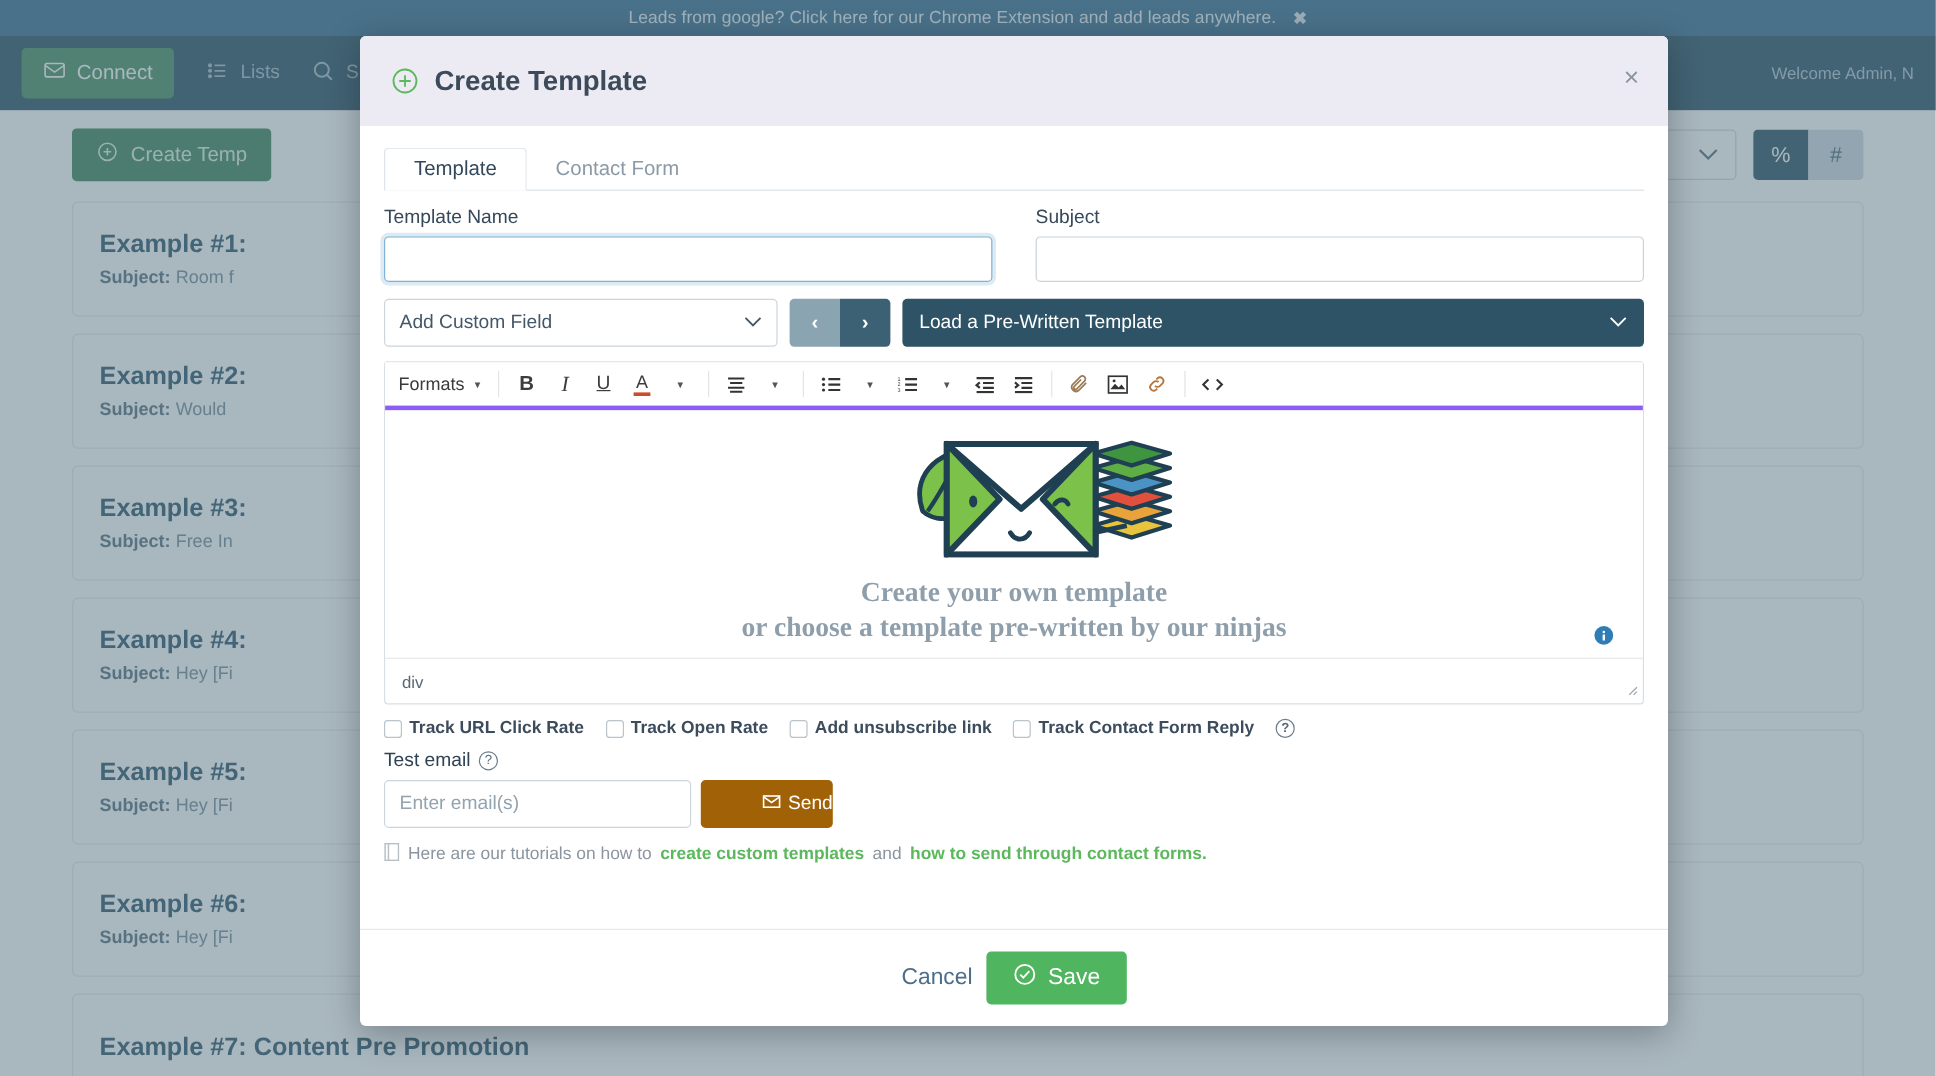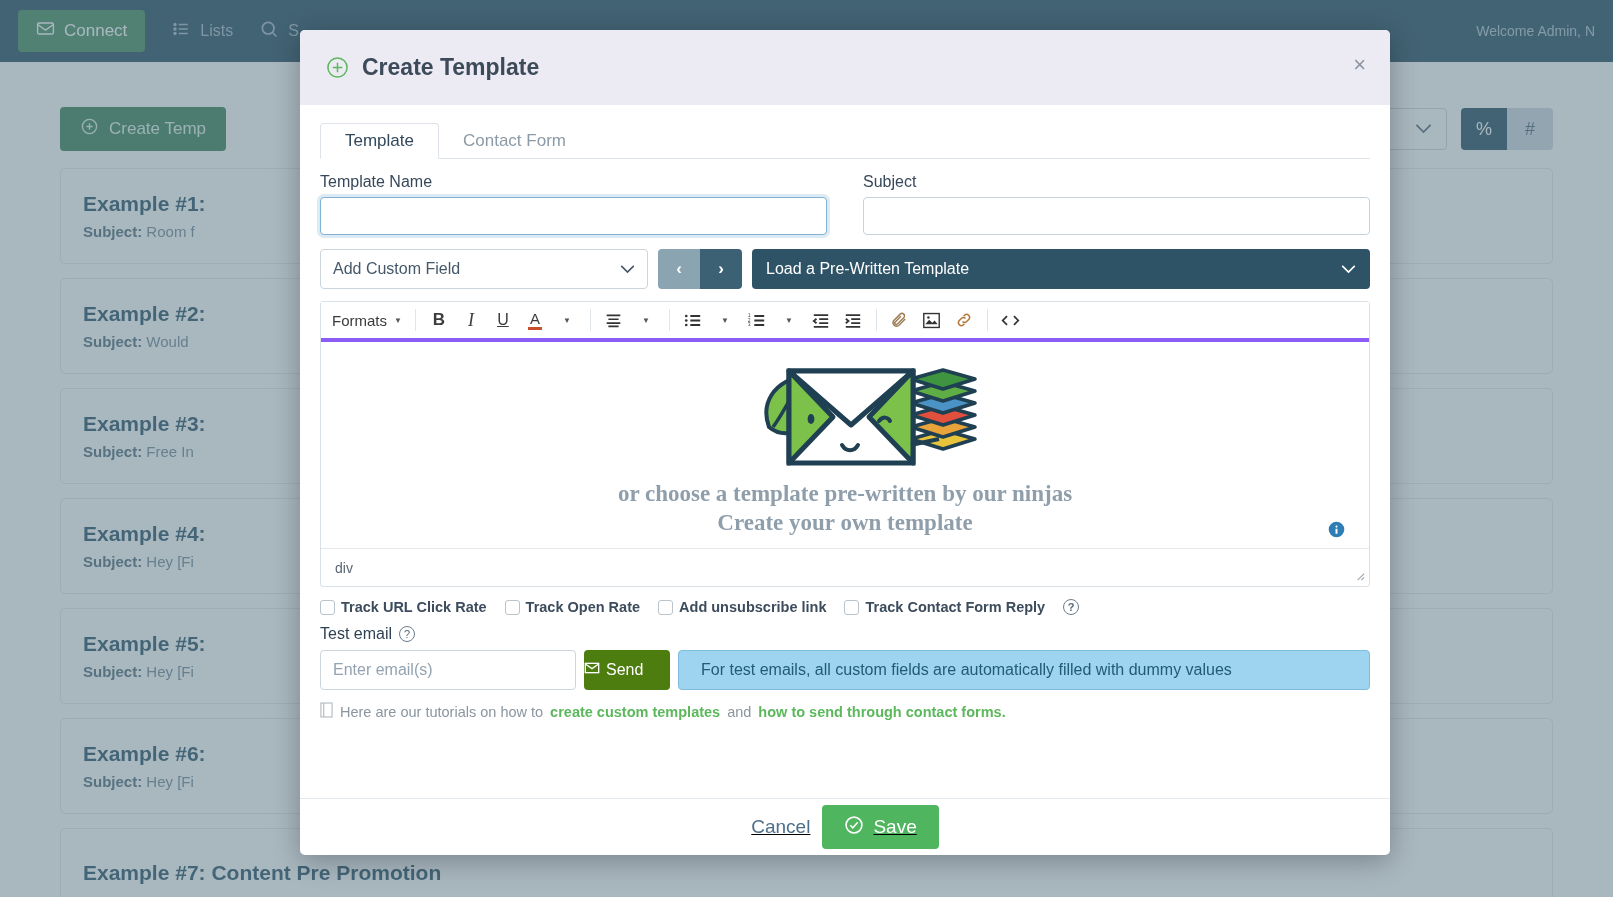--- a/index.html
+++ b/index.html
@@ -229,50 +229,54 @@
     font-size: 16px; color: #2f4254; margin-bottom: 7px;
   }
   .test-row { display: flex; gap: 8px; align-items: stretch; margin-bottom: 12px; }
   .email-input {
     width: 256px; height: 40px; border: 1px solid #ccd5dc; border-radius: 4px;
     padding: 0 12px; font-size: 16px; color: #33475a;
     font-family: "Liberation Sans", sans-serif;
   }
   .email-input::placeholder { color: #93a3b0; }
   .btn-send {
-    background: #4d7c0f; color: #fff; border-radius: 4px;
-    width: 86px; display: flex; align-items: center; justify-content: flex-start; gap: 6px;
+    background: #a16207; color: #fff; border-radius: 4px;
+    width: 110px; display: flex; align-items: center; justify-content: flex-end; gap: 6px;
     font-size: 16px;
   }
   .alert-info {
     flex: 1; background: #9ed4f0; border: 1px solid #7dbcdd; border-radius: 4px;
     display: flex; align-items: center; padding: 0 22px;
     color: #235a75; font-size: 16px;
   }
   .tutorial-line {
     display: flex; align-items: center; gap: 7px;
     font-size: 14.5px; color: #8a959f;
   }
   .tutorial-line a { color: #5cb85c; font-weight: bold; text-decoration: none; }
   .modal-footer {
     border-top: 1px solid #e4e9ed;
-    height: 57px; display: flex; align-items: center; justify-content: center; gap: 12px; text-decoration: underline;
+    height: 81px; display: flex; align-items: center; justify-content: center; gap: 12px;
   }
   .btn-cancel { font-size: 19px; color: #4d6e8a; }
   .btn-save {
     background: #4fb55e; color: #fff; border-radius: 4px;
     height: 44px; padding: 0 22px;
     display: flex; align-items: center; gap: 9px; font-size: 19px;
   }
 </style>
 </head>
 <body>
 
 <div id="app-background">
 
+  <div class="promo-bar">
+    <span class="promo-text">Leads from google? Click here for our Chrome Extension and add leads anywhere.</span>
+    <span class="promo-close">✖</span>
+  </div>
 
   <div class="navbar">
     <div class="btn-connect">
       <span>
         <svg width="19" height="19" viewBox="0 0 24 24" fill="none" stroke="#ffffff" stroke-width="1.7">
           <rect x="2" y="5" width="20" height="14" rx="2"></rect>
             <path d="M2 7l10 7 10-7"></path>
         </svg>
       </span>
       <span>Connect</span>
@@ -537,22 +541,22 @@
             <path d="M78 18 L78 110 L122 64 Z" fill="#7cc24a" stroke="#1f3f52" stroke-width="5" stroke-linejoin="round"></path>
             <path d="M202 18 L202 110 L158 64 Z" fill="#7cc24a" stroke="#1f3f52" stroke-width="5" stroke-linejoin="round"></path>
 
             <path d="M200 92 L228 86" stroke="#1f3f52" stroke-width="4" fill="none"></path>
 
             <ellipse cx="100" cy="66" rx="3.4" ry="5" fill="#1f3f52"></ellipse>
             <path d="M168 68 c4-5 9-4 11 0" fill="none" stroke="#1f3f52" stroke-width="4" stroke-linecap="round"></path>
             <path d="M131 92 c4 7 12 7 16 0" fill="none" stroke="#1f3f52" stroke-width="4" stroke-linecap="round"></path>
           </svg>
         </div>
+        <div class="canvas-text">Create your own template</div>
         <div class="canvas-text">or choose a template pre-written by our ninjas</div>
-        <div class="canvas-text">Create your own template</div>
         <span class="info-dot">
           <svg width="17" height="17" viewBox="0 0 24 24">
             <circle cx="12" cy="12" r="11" fill="#2e7db5"></circle>
             <path d="M12 6.4a1.5 1.5 0 110 3 1.5 1.5 0 010-3zM10.6 11h2.8v7h-2.8z" fill="#fff"></path>
           </svg>
         </span>
       </div>
 
       <div class="editor-status">
         <span>div</span>
@@ -584,23 +588,20 @@
     <div class="test-row">
       <input class="email-input" type="text" placeholder="Enter email(s)" style="">
       <div class="btn-send">
         <span>
           <svg width="16" height="16" viewBox="0 0 24 24" fill="none" stroke="#fff" stroke-width="2">
             <rect x="2" y="5" width="20" height="14"></rect>
               <path d="M2 6l10 7 10-7"></path>
           </svg>
         </span>
         <span>Send</span>
-      </div>
-      <div class="alert-info">
-        <span>For test emails, all custom fields are automatically filled with dummy values</span>
       </div>
     </div>
 
     <div class="tutorial-line">
       <span>
         <svg width="13" height="16" viewBox="0 0 14 17" fill="none" stroke="#b7bfc6" stroke-width="1.3">
           <rect x="1" y="1" width="12" height="15"></rect>
             <path d="M4 1v15"></path>
         </svg>
       </span>

